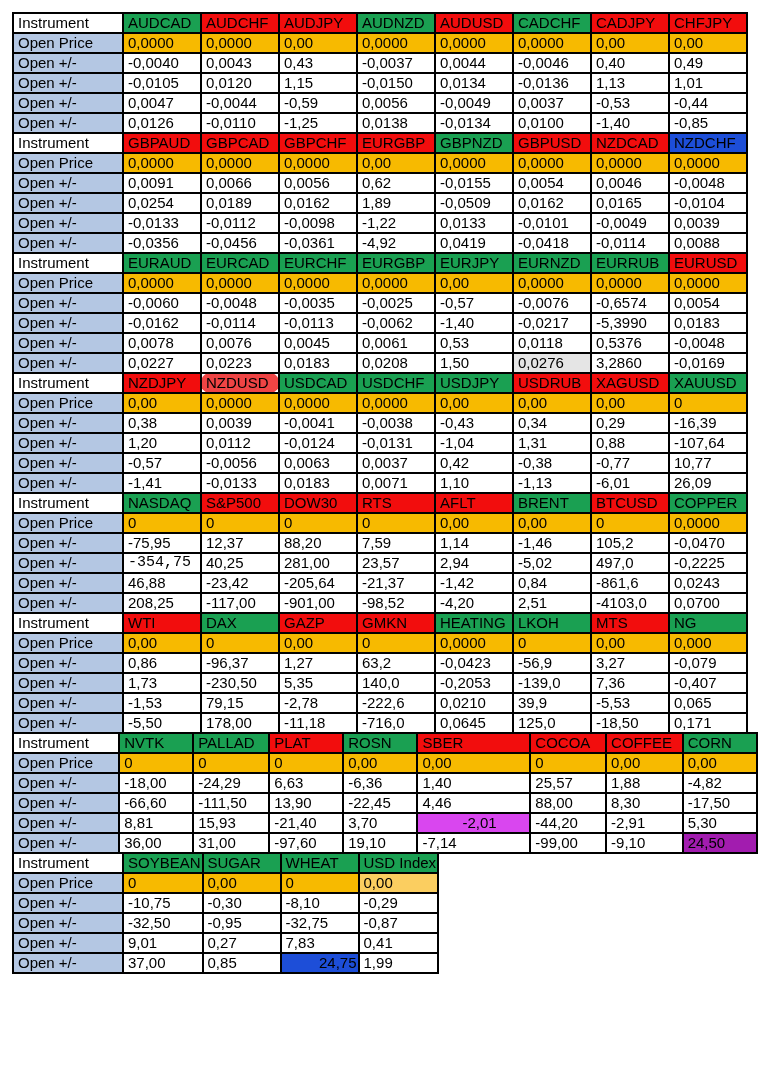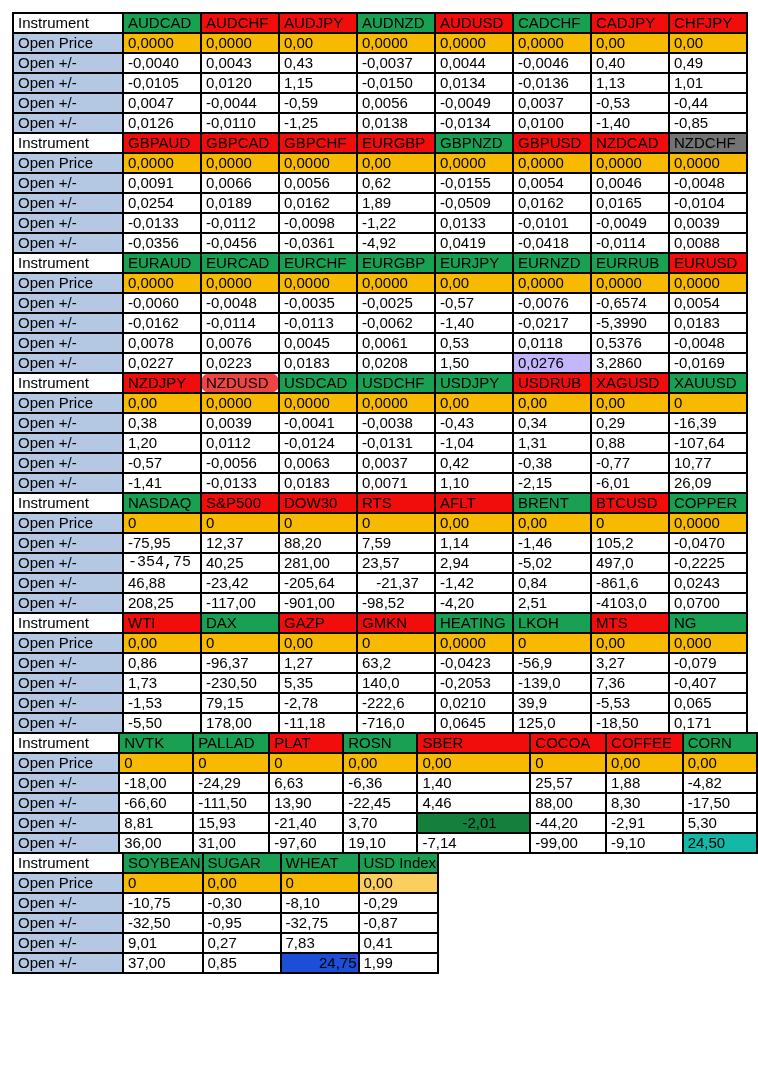--- a/index.html
+++ b/index.html
@@ -116,21 +116,21 @@
       <tbody>
         <tr>
           <td class="label" style="background-color: rgb(255, 255, 255);">Instrument</td>
           <td class="data" style="background-color: rgb(242, 13, 13);">GBPAUD</td>
           <td class="data" style="background-color: rgb(242, 13, 13);">GBPCAD</td>
           <td class="data" style="background-color: rgb(242, 13, 13);">GBPCHF</td>
           <td class="data" style="background-color: rgb(242, 13, 13);">EURGBP</td>
           <td class="data" style="background-color: rgb(26, 160, 82);">GBPNZD</td>
           <td class="data" style="background-color: rgb(242, 13, 13);">GBPUSD</td>
           <td class="data" style="background-color: rgb(242, 13, 13);">NZDCAD</td>
-          <td class="data" style="background-color: #737373;">NZDCHF</td>
+          <td class="data" style="background-color: #1d4ed8;">NZDCHF</td>
         </tr>
         <tr>
           <td class="label" style="background-color: rgb(180, 199, 227);">Open Price</td>
           <td class="data" style="background-color: rgb(247, 186, 0);">0,0000</td>
           <td class="data" style="background-color: rgb(247, 186, 0);">0,0000</td>
           <td class="data" style="background-color: rgb(247, 186, 0);">0,0000</td>
           <td class="data" style="background-color: rgb(247, 186, 0);">0,00</td>
           <td class="data" style="background-color: rgb(247, 186, 0);">0,0000</td>
           <td class="data" style="background-color: rgb(247, 186, 0);">0,0000</td>
           <td class="data" style="background-color: rgb(247, 186, 0);">0,0000</td>
@@ -239,21 +239,21 @@
           <td class="data" style="background-color: rgb(255, 255, 255);">0,5376</td>
           <td class="data" style="background-color: rgb(255, 255, 255);">-0,0048</td>
         </tr>
         <tr>
           <td class="label" style="background-color: rgb(180, 199, 227);">Open +/-</td>
           <td class="data" style="background-color: rgb(255, 255, 255);">0,0227</td>
           <td class="data" style="background-color: rgb(255, 255, 255);">0,0223</td>
           <td class="data" style="background-color: rgb(255, 255, 255);">0,0183</td>
           <td class="data" style="background-color: rgb(255, 255, 255);">0,0208</td>
           <td class="data" style="background-color: rgb(255, 255, 255);">1,50</td>
-          <td class="data" style="background-color: #c4b5fd;">0,0276</td>
+          <td class="data" style="background-color: #e5e5e5;">0,0276</td>
           <td class="data" style="background-color: rgb(255, 255, 255);">3,2860</td>
           <td class="data" style="background-color: rgb(255, 255, 255);">-0,0169</td>
         </tr>
       </tbody>
     </table>
     <table class="tbl">
       <tbody>
         <tr>
           <td class="label" style="background-color: rgb(255, 255, 255);">Instrument</td>
           <td class="data" style="background-color: rgb(242, 13, 13);">NZDJPY</td>
@@ -309,21 +309,21 @@
           <td class="data" style="background-color: rgb(255, 255, 255);">-0,77</td>
           <td class="data" style="background-color: rgb(255, 255, 255);">10,77</td>
         </tr>
         <tr>
           <td class="label" style="background-color: rgb(180, 199, 227);">Open +/-</td>
           <td class="data" style="background-color: rgb(255, 255, 255);">-1,41</td>
           <td class="data" style="background-color: rgb(255, 255, 255);">-0,0133</td>
           <td class="data" style="background-color: rgb(255, 255, 255);">0,0183</td>
           <td class="data" style="background-color: rgb(255, 255, 255);">0,0071</td>
           <td class="data" style="background-color: rgb(255, 255, 255);">1,10</td>
-          <td class="data" style="background-color: rgb(255, 255, 255);">-2,15</td>
+          <td class="data" style="background-color: rgb(255, 255, 255);">-1,13</td>
           <td class="data" style="background-color: rgb(255, 255, 255);">-6,01</td>
           <td class="data" style="background-color: rgb(255, 255, 255);">26,09</td>
         </tr>
       </tbody>
     </table>
     <table class="tbl">
       <tbody>
         <tr>
           <td class="label" style="background-color: rgb(255, 255, 255);">Instrument</td>
           <td class="data" style="background-color: rgb(26, 160, 82);">NASDAQ</td>
@@ -366,21 +366,21 @@
           <td class="data" style="background-color: rgb(255, 255, 255);">2,94</td>
           <td class="data" style="background-color: rgb(255, 255, 255);">-5,02</td>
           <td class="data" style="background-color: rgb(255, 255, 255);">497,0</td>
           <td class="data" style="background-color: rgb(255, 255, 255);">-0,2225</td>
         </tr>
         <tr>
           <td class="label" style="background-color: rgb(180, 199, 227);">Open +/-</td>
           <td class="data" style="background-color: rgb(255, 255, 255);">46,88</td>
           <td class="data" style="background-color: rgb(255, 255, 255);">-23,42</td>
           <td class="data" style="background-color: rgb(255, 255, 255);">-205,64</td>
-          <td class="data" style="background-color: rgb(255, 255, 255); text-align: center;">-21,37</td>
+          <td class="data" style="background-color: rgb(255, 255, 255);">-21,37</td>
           <td class="data" style="background-color: rgb(255, 255, 255);">-1,42</td>
           <td class="data" style="background-color: rgb(255, 255, 255);">0,84</td>
           <td class="data" style="background-color: rgb(255, 255, 255);">-861,6</td>
           <td class="data" style="background-color: rgb(255, 255, 255);">0,0243</td>
         </tr>
         <tr>
           <td class="label" style="background-color: rgb(180, 199, 227);">Open +/-</td>
           <td class="data" style="background-color: rgb(255, 255, 255);">208,25</td>
           <td class="data" style="background-color: rgb(255, 255, 255);">-117,00</td>
           <td class="data" style="background-color: rgb(255, 255, 255);">-901,00</td>
@@ -507,35 +507,35 @@
           <td class="data" style="background-color: rgb(255, 255, 255);">88,00</td>
           <td class="data" style="background-color: rgb(255, 255, 255);">8,30</td>
           <td class="data" style="background-color: rgb(255, 255, 255);">-17,50</td>
         </tr>
         <tr>
           <td class="label" style="background-color: rgb(180, 199, 227);">Open +/-</td>
           <td class="data" style="background-color: rgb(255, 255, 255);">8,81</td>
           <td class="data" style="background-color: rgb(255, 255, 255);">15,93</td>
           <td class="data" style="background-color: rgb(255, 255, 255);">-21,40</td>
           <td class="data" style="background-color: rgb(255, 255, 255);">3,70</td>
-          <td class="data" style="background-color: #15803d; padding-left: 44px;">-2,01</td>
+          <td class="data" style="background-color: #d946ef; padding-left: 44px;">-2,01</td>
           <td class="data" style="background-color: rgb(255, 255, 255);">-44,20</td>
           <td class="data" style="background-color: rgb(255, 255, 255);">-2,91</td>
           <td class="data" style="background-color: rgb(255, 255, 255);">5,30</td>
         </tr>
         <tr>
           <td class="label" style="background-color: rgb(180, 199, 227);">Open +/-</td>
           <td class="data" style="background-color: rgb(255, 255, 255);">36,00</td>
           <td class="data" style="background-color: rgb(255, 255, 255);">31,00</td>
           <td class="data" style="background-color: rgb(255, 255, 255);">-97,60</td>
           <td class="data" style="background-color: rgb(255, 255, 255);">19,10</td>
           <td class="data" style="background-color: rgb(255, 255, 255);">-7,14</td>
           <td class="data" style="background-color: rgb(255, 255, 255);">-99,00</td>
           <td class="data" style="background-color: rgb(255, 255, 255);">-9,10</td>
-          <td class="data" style="background-color: #14b8a6;">24,50</td>
+          <td class="data" style="background-color: #a21caf;">24,50</td>
         </tr>
       </tbody>
     </table>
     <table class="tbl">
       <tbody>
         <tr>
           <td class="label" style="background-color: rgb(255, 255, 255);">Instrument</td>
           <td class="data" style="background-color: rgb(26, 160, 82);">SOYBEAN</td>
           <td class="data" style="background-color: rgb(26, 160, 82);">SUGAR</td>
           <td class="data" style="background-color: rgb(26, 160, 82);">WHEAT</td>

